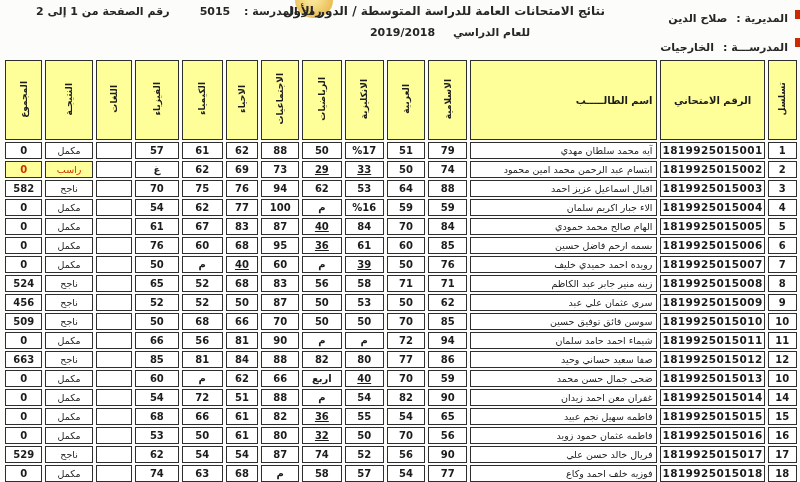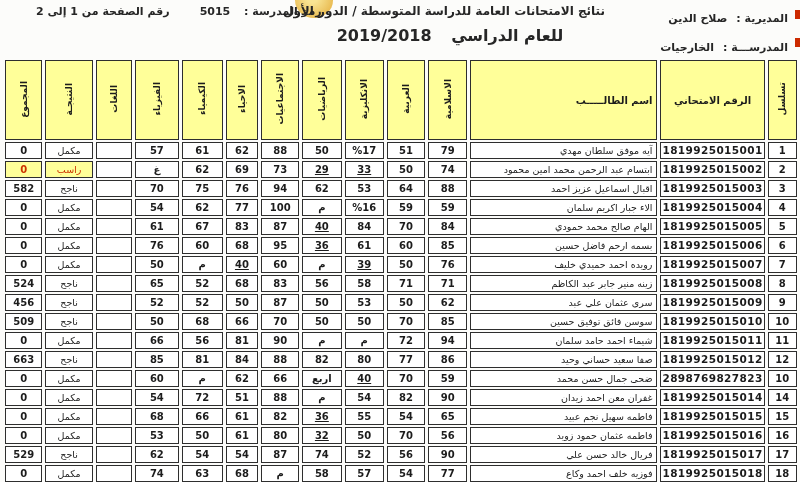--- a/index.html
+++ b/index.html
@@ -8,21 +8,21 @@
     background:#fcfcfa;color:#1c1c1c;
     font-family:"DejaVu Sans",sans-serif;
   }
   
   .topbar{position:absolute;top:0;left:0;width:800px;height:60px;}
   .meta-text{font-size:11px;font-weight:bold;color:#262626;white-space:nowrap;}
   .right-meta{position:absolute;top:12px;right:12px;text-align:right;}
   .right-meta .line{margin-bottom:16px;display:flex;gap:9px;justify-content:flex-start;direction:rtl;}
   .center-title{position:absolute;top:4px;left:295px;width:310px;text-align:center;direction:rtl;}
   .center-title .line1{font-size:12px;font-weight:bold;}
-  .center-title .line2{font-size:16px;font-weight:bold;margin-top:8px;}
+  .center-title .line2{font-size:11px;font-weight:bold;margin-top:8px;}
   .center-title .line2 .yr{margin-right:14px;display:inline-block;}
   .left-meta{position:absolute;top:5px;left:36px;display:flex;direction:rtl;gap:30px;}
   .left-meta .code-val{margin-right:10px;display:inline-block;}
   .logo-partial{
     position:absolute;top:-17px;left:295px;width:38px;height:35px;border-radius:50%;
     background:radial-gradient(circle at 45% 40%, #f8e493 20%, #e9bb52 75%, #dca83e 100%);
   }
   .edge-mark{position:absolute;right:0;width:5px;height:9px;background:#cc2a00;}
   .edge-mark.m1{top:10px}.edge-mark.m2{top:38px}
   
@@ -104,21 +104,21 @@
         <td class="hdr c-physics"><span class="vlabel">الفيزياء</span></td>
         <td class="hdr c-languages"><span class="vlabel">اللغات</span></td>
         <td class="hdr c-result"><span class="vlabel">النتيجـة</span></td>
         <td class="hdr c-total"><span class="vlabel">المجموع</span></td>
       </tr>
     </thead>
   <tbody>
       <tr>
         <td class="cell c-serial">1</td>
         <td class="cell c-exam_no">1819925015001</td>
-        <td class="cell c-name">آيه موفق سلطان مهدي</td>
+        <td class="cell c-name">آيه محمد سلطان مهدي</td>
         <td class="cell c-islamic">79</td>
         <td class="cell c-arabic">51</td>
         <td class="cell c-english">%17</td>
         <td class="cell c-math">50</td>
         <td class="cell c-social">88</td>
         <td class="cell c-biology">62</td>
         <td class="cell c-chemistry">61</td>
         <td class="cell c-physics">57</td>
         <td class="cell c-languages"></td>
         <td class="cell c-result">مكمل</td>
@@ -295,21 +295,21 @@
         <td class="cell c-social">88</td>
         <td class="cell c-biology">84</td>
         <td class="cell c-chemistry">81</td>
         <td class="cell c-physics">85</td>
         <td class="cell c-languages"></td>
         <td class="cell c-result">ناجح</td>
         <td class="cell c-total">663</td>
       </tr>
       <tr>
         <td class="cell c-serial">10</td>
-        <td class="cell c-exam_no">2898769827823</td>
+        <td class="cell c-exam_no">1819925015013</td>
         <td class="cell c-name">ضحى جمال حسن محمد</td>
         <td class="cell c-islamic">59</td>
         <td class="cell c-arabic">70</td>
         <td class="cell c-english u">40</td>
         <td class="cell c-math">اربع</td>
         <td class="cell c-social">66</td>
         <td class="cell c-biology">62</td>
         <td class="cell c-chemistry">م</td>
         <td class="cell c-physics">60</td>
         <td class="cell c-languages"></td>

